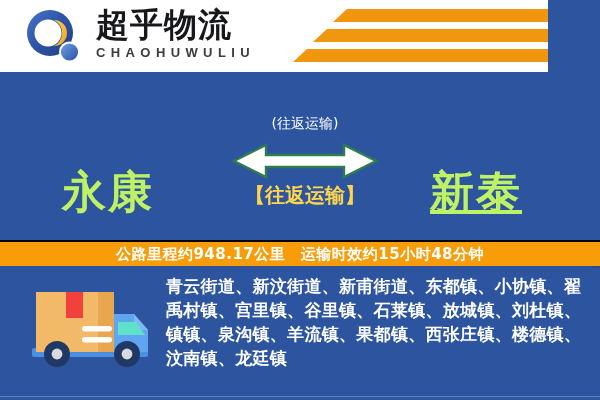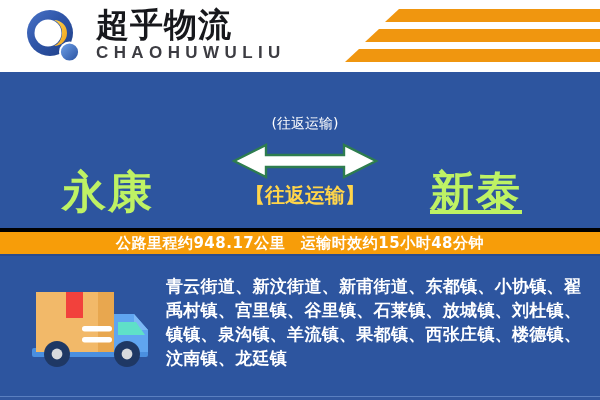--- a/index.html
+++ b/index.html
@@ -15,21 +15,21 @@
     width: 600px;
     height: 400px;
     overflow: hidden;
     background: #2d559f;
   }
 
   
   .header {
     position: absolute;
     left: 0; top: 0;
-    width: 600px;
+    width: 548px;
     height: 72px;
     background: #ffffff;
     overflow: hidden;
   }
   .logo-mark {
     position: absolute;
     left: 24px;
     top: 8px;
     width: 60px;
     height: 58px;
@@ -46,21 +46,21 @@
     font-family: "DejaVu Sans", "Liberation Sans", sans-serif;
     font-size: 33px;
     line-height: 38px;
     font-weight: bold;
     color: #17181c;
     letter-spacing: 1px;
     white-space: nowrap;
   }
   .brand-py {
     font-family: "Liberation Sans", sans-serif;
-    font-size: 17px;
+    font-size: 13px;
     line-height: 14px;
     font-weight: bold;
     color: #3c3c42;
     letter-spacing: 5.4px;
     margin-top: 2px;
     white-space: nowrap;
   }
 
   .stripes {
     position: absolute;
@@ -136,25 +136,25 @@
     font-size: 20px;
     line-height: 18px;
     font-weight: bold;
     color: #ffd54a;
     white-space: nowrap;
   }
 
   
   .info-bar {
     position: absolute;
-    left: 0; top: 228px;
+    left: 0; top: 240px;
     width: 600px;
     height: 28px;
     background: #f79d09;
-    border-top: 4px solid #000000;
+    border-top: 2px solid #000000;
     border-bottom: 2px solid #2a4b8d;
     box-sizing: border-box;
     display: flex;
     align-items: center;
     justify-content: center;
   }
   .info-bar-text {
     font-family: "DejaVu Sans", "Liberation Sans", sans-serif;
     font-size: 15px;
     font-weight: bold;

